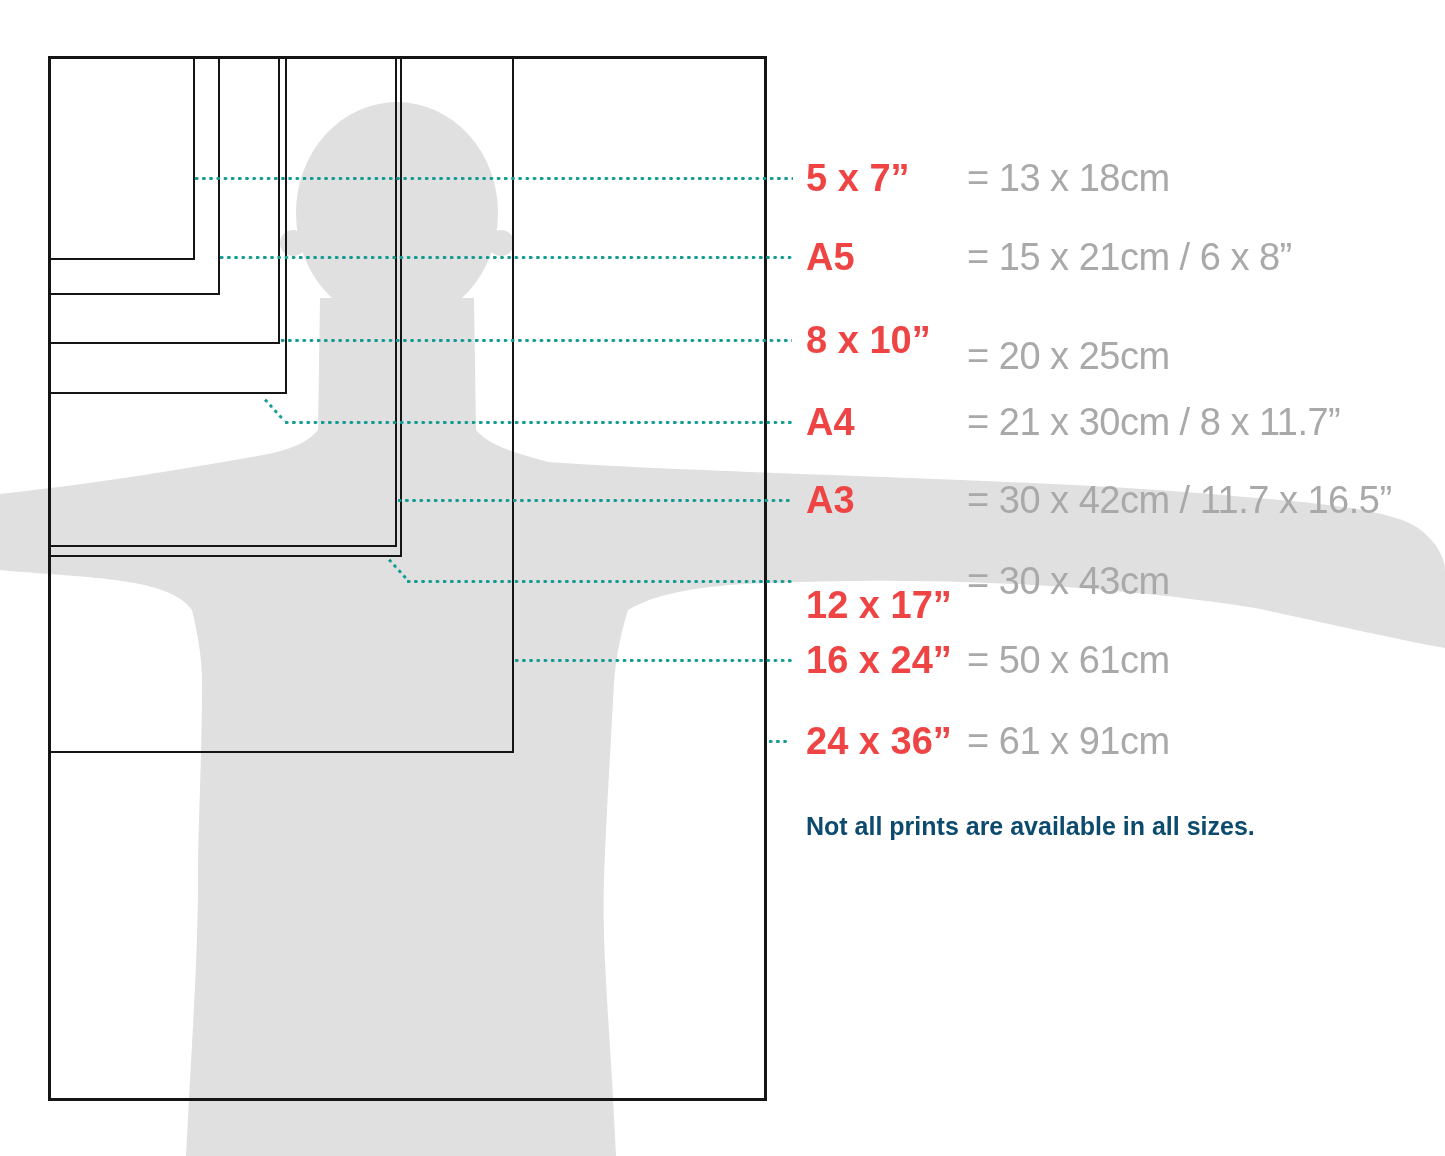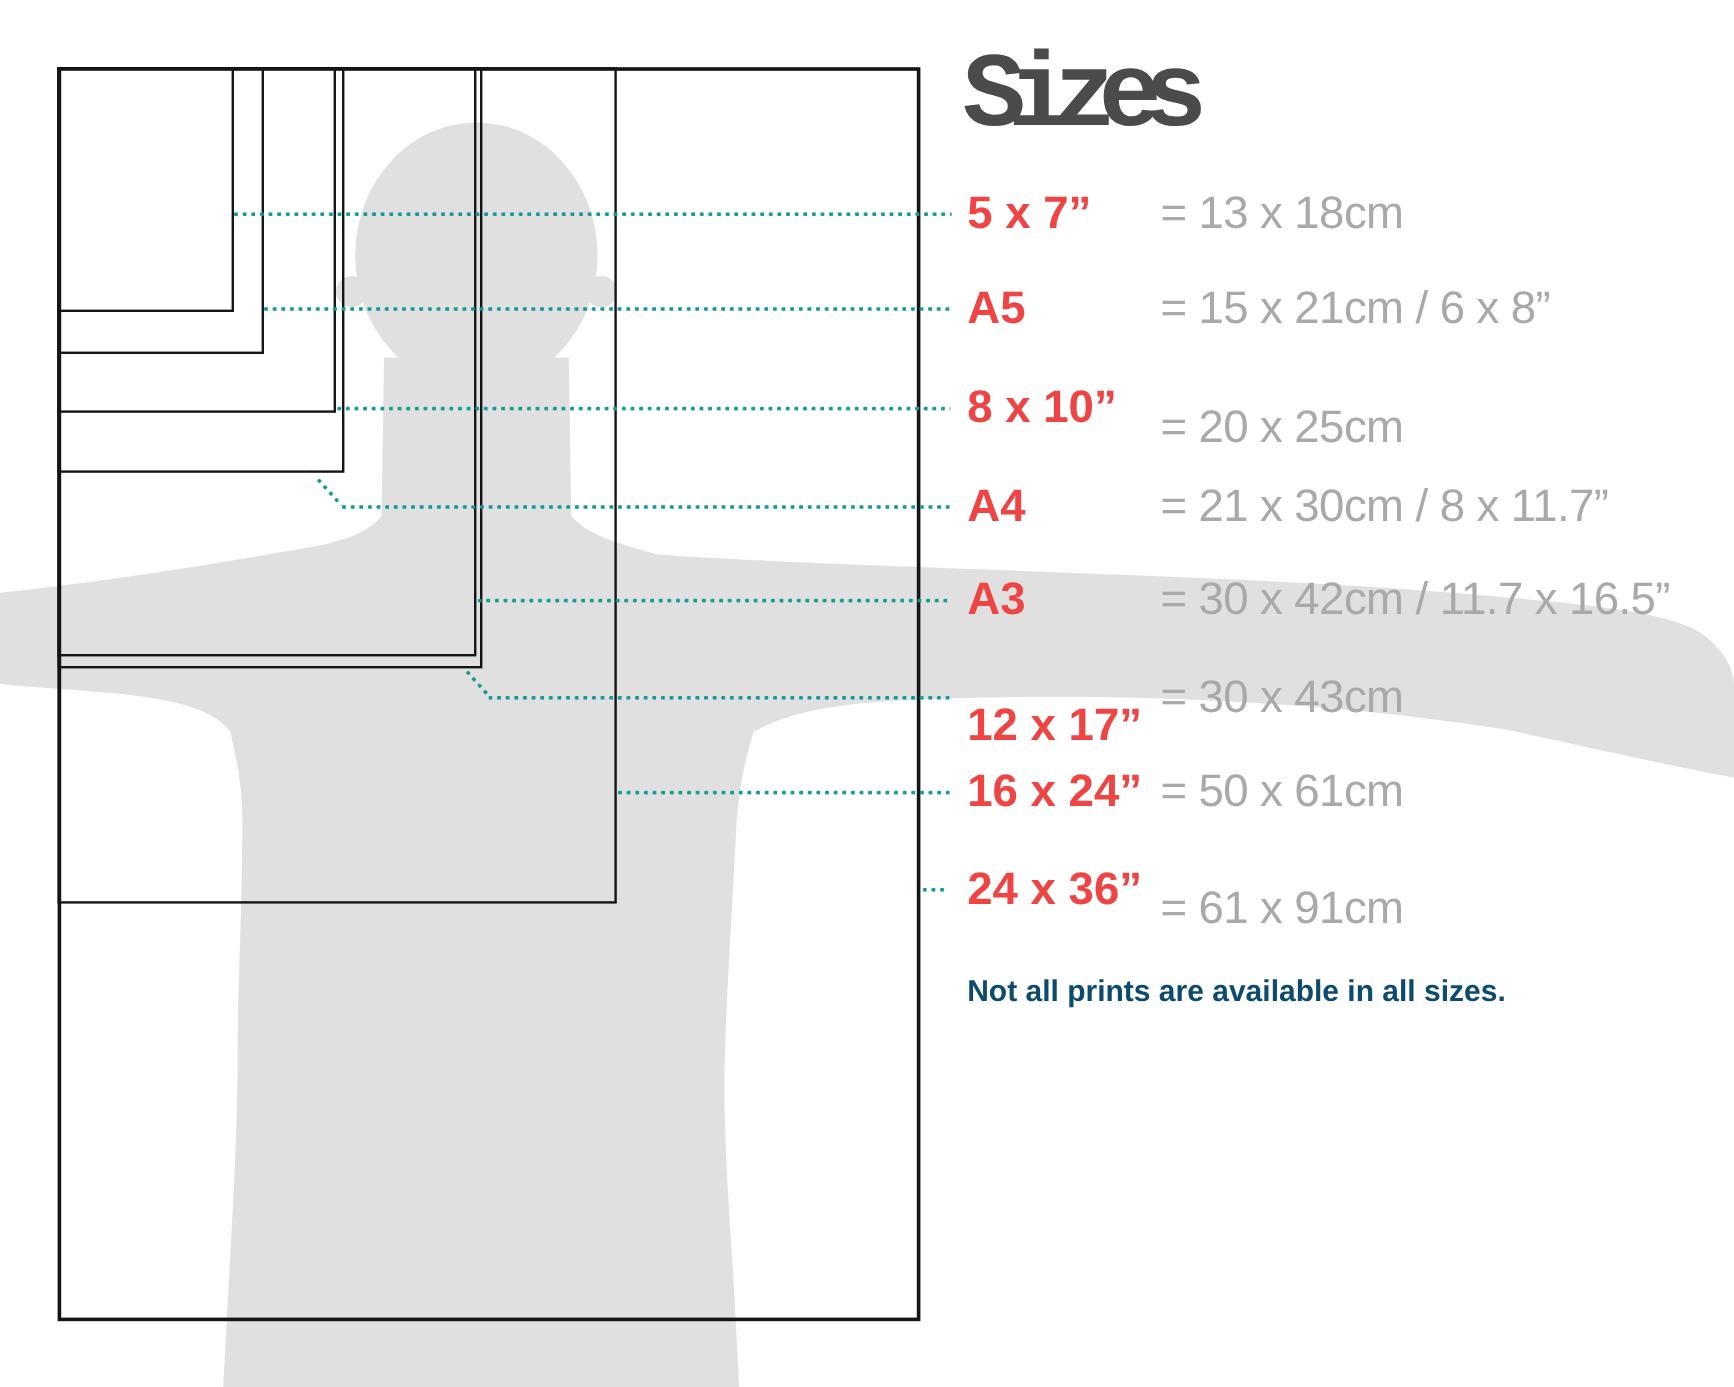--- a/index.html
+++ b/index.html
@@ -96,18 +96,17 @@
       <div class="row-metric" style="top: 475px;">= 30 x 42cm / 11.7 x 16.5”</div>
       <div class="leader diag" style="left: 389px; top: 558px; width: 29px; transform: rotate(48deg);"></div>
       <div class="leader" style="left: 407px; top: 580px; width: 385px;"></div>
       <div class="row-label" style="top: 556px; margin-top: 24px;">12 x 17”</div>
       <div class="row-metric" style="top: 556px;">= 30 x 43cm</div>
       <div class="leader" style="left: 515px; top: 659px; width: 277px;"></div>
       <div class="row-label" style="top: 635px;">16 x 24”</div>
       <div class="row-metric" style="top: 635px;">= 50 x 61cm</div>
       <div class="leader" style="left: 769px; top: 740px; width: 18px;"></div>
       <div class="row-label" style="top: 716px;">24 x 36”</div>
-      <div class="row-metric" style="top: 716px; margin-top: 16px;">= 61 x 91cm</div>
+      <div class="row-metric" style="top: 716px;">= 61 x 91cm</div>
     </div>
 
-  <div class="title">Sizes</div>
   <div class="note">Not all prints are available in all sizes.</div>
 </div>
 
 </body></html>

